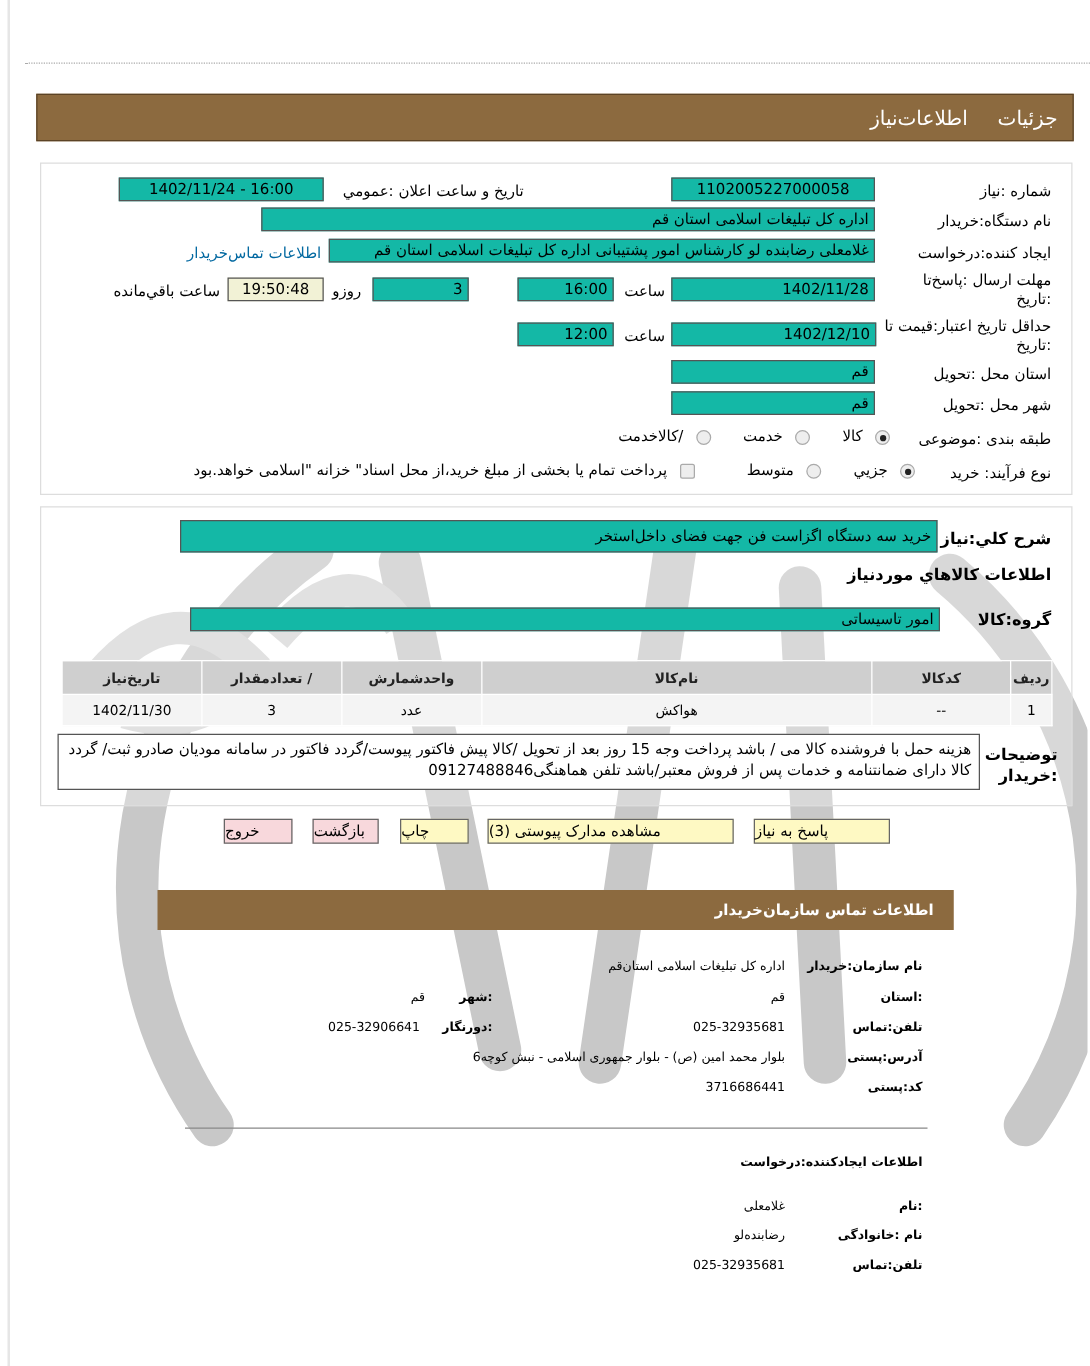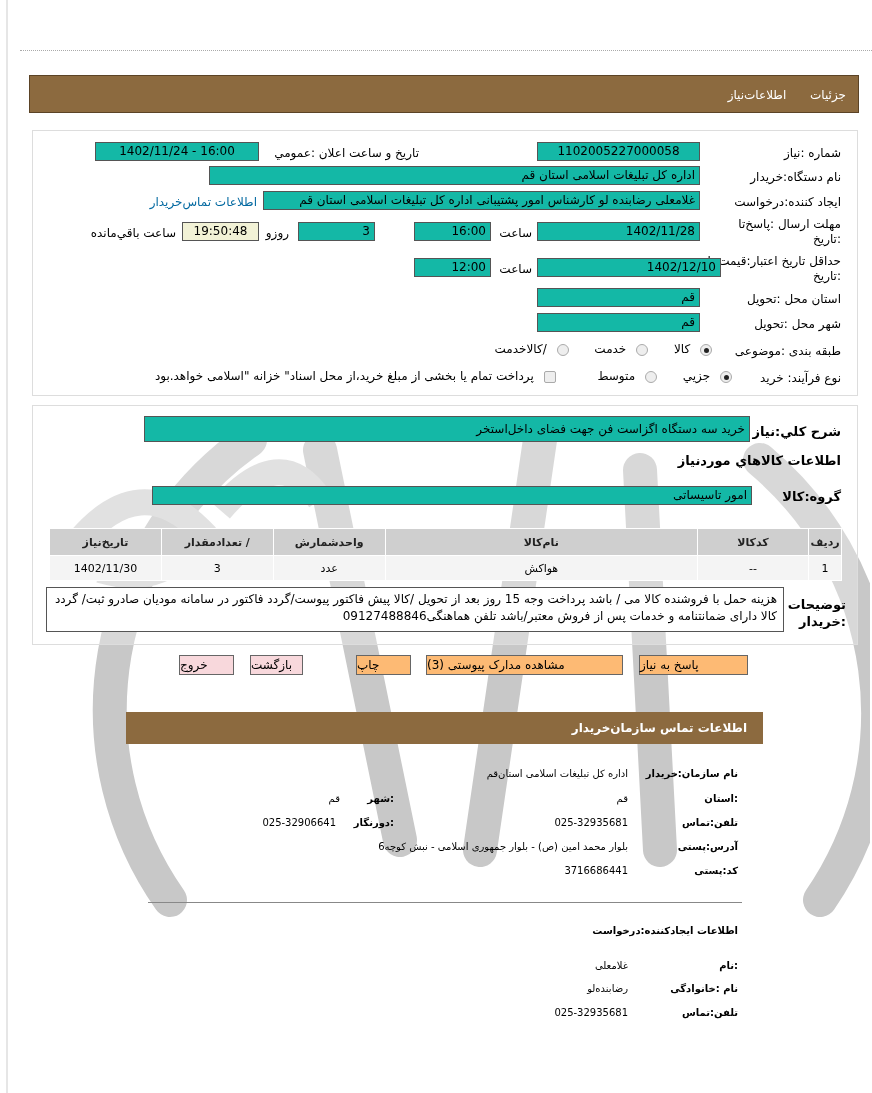--- a/index.html
+++ b/index.html
@@ -3,41 +3,41 @@
 <meta charset="utf-8">
 <style>
   html, body { margin:0; padding:0; background:#fff; }
   body { width:872px; height:1093px; position:relative; overflow:hidden;
          font-family:"DejaVu Sans", sans-serif; font-size:12px; color:#000; }
   .left-rule { position:absolute; left:6px; top:0; width:2px; height:1093px; background:#e6e6e6; }
   .dotted-rule { position:absolute; left:20px; top:50px; width:852px; border-top:1px dotted #aaa; height:1px; }
   .watermark { position:absolute; left:20px; top:380px; width:850px; height:560px; pointer-events:none; z-index:0; }
   .header-bar { position:absolute; left:29px; top:75px; width:830px; height:38px; background:#8c6a3f;
                 border:1px solid #5b4326; box-sizing:border-box; direction:rtl; z-index:1; }
-  .header-bar .tab { display:inline-block; color:#fff; font-size:12px; line-height:38px; margin-right:12px; margin-left:8px; }
+  .header-bar .tab { display:inline-block; color:#fff; font-size:16px; line-height:38px; margin-right:12px; margin-left:8px; }
   .panel { position:absolute; left:32px; width:826px; border:1px solid #ddd; box-sizing:border-box; background:rgba(255,255,255,0.3); z-index:1; }
   .abs { position:absolute; z-index:2; direction:rtl; }
   .lbl { font-size:12px; white-space:nowrap; }
   .box { position:absolute; z-index:2; border:1px solid #555; background:#14b8a6; box-sizing:border-box;
          font-size:12px; line-height:16px; height:19px; padding:0 4px; direction:rtl; white-space:nowrap; overflow:hidden; }
   .box.ltr { direction:ltr; text-align:right; }
   .box.center { text-align:center; }
   .box.remain { background:#f2f2d6; text-align:center; }
   .link { color:#0369a1; }
   .radio { display:inline-block; width:12px; height:12px; border-radius:50%; border:1px solid #aaa; background:#eee; vertical-align:middle; position:relative; box-sizing:border-box; }
   .radio.on::after { content:""; position:absolute; left:3px; top:3px; width:5px; height:5px; border-radius:50%; background:#222; }
   .chk { display:inline-block; width:12px; height:12px; border:1px solid #aaa; background:#eee; border-radius:2px; vertical-align:middle; box-sizing:border-box; }
   .bold { font-weight:bold; }
   table.items { position:absolute; left:49px; top:528px; width:793px; border-collapse:collapse; z-index:2; direction:rtl; font-size:11px; }
   table.items th { background:#cfcfcf; color:#222; font-weight:bold; height:24px; border:1px solid #fff; }
   table.items td { background:#f4f4f4; height:22px; text-align:center; border:1px solid #fff; }
   .desc-box { position:absolute; left:46px; top:587px; width:738px; height:45px; border:1px solid #555; box-sizing:border-box;
               background:#fff; z-index:2; direction:rtl; padding:3px 6px; font-size:12px; line-height:17px; }
   .btn { position:absolute; z-index:2; height:20px; border:1px solid #666; box-sizing:border-box; font-size:12px; line-height:18px; text-align:left; direction:rtl; }
-  .btn.green { background:#fdba74;margin-left:36px; }
+  .btn.green { background:#fef9c3; }
   .btn.pink { background:#f8d8dc; }
   .contact-bar { position:absolute; left:126px; top:712px; width:637px; height:32px; background:#8c6a3f; z-index:1; direction:rtl; }
   .contact-bar span { color:#fff; font-weight:bold; font-size:12px; line-height:32px; margin-right:16px; }
   .ci { position:absolute; z-index:2; direction:rtl; font-size:10px; white-space:nowrap; }
   .ci.b { font-weight:bold; }
   .hr2 { position:absolute; left:148px; top:902px; width:594px; border-top:1px solid #888; z-index:2; }
 </style>
 </head>
 <body>
 
@@ -84,21 +84,21 @@
 <div class="abs lbl" style="right:340px; top:226px;">ساعت</div>
 <div class="box ltr" style="left:414px; top:222px; width:77px;">16:00</div>
 <div class="box ltr" style="left:298px; top:222px; width:77px;">3</div>
 <div class="abs lbl" style="right:583px; top:226px;">روزو</div>
 <div class="box remain" style="left:182px; top:222px; width:77px;">19:50:48</div>
 <div class="abs lbl" style="right:696px; top:226px;">ساعت باقي‌مانده</div>
 
 <div class="abs lbl" style="right:31px; top:254px; width:140px; white-space:normal; line-height:15px;">
   <span>حداقل تاریخ اعتبار:قیمت تا :تاریخ</span>
 </div>
-<div class="box ltr" style="left:537px; top:258px; width:184px;">1402/12/10</div>
+<div class="box ltr" style="left:537px; top:258px; width:164px;">1402/12/10</div>
 <div class="abs lbl" style="right:340px; top:262px;">ساعت</div>
 <div class="box ltr" style="left:414px; top:258px; width:77px;">12:00</div>
 
 <div class="abs lbl" style="right:31px; top:292px;text-align:center;">استان محل :تحویل</div>
 <div class="box" style="left:537px; top:288px; width:163px;">قم</div>
 
 <div class="abs lbl" style="right:31px; top:317px;">شهر محل :تحویل</div>
 <div class="box" style="left:537px; top:313px; width:163px;">قم</div>
 
 <div class="abs lbl" style="right:31px; top:344px;">طبقه بندی :موضوعی</div>

